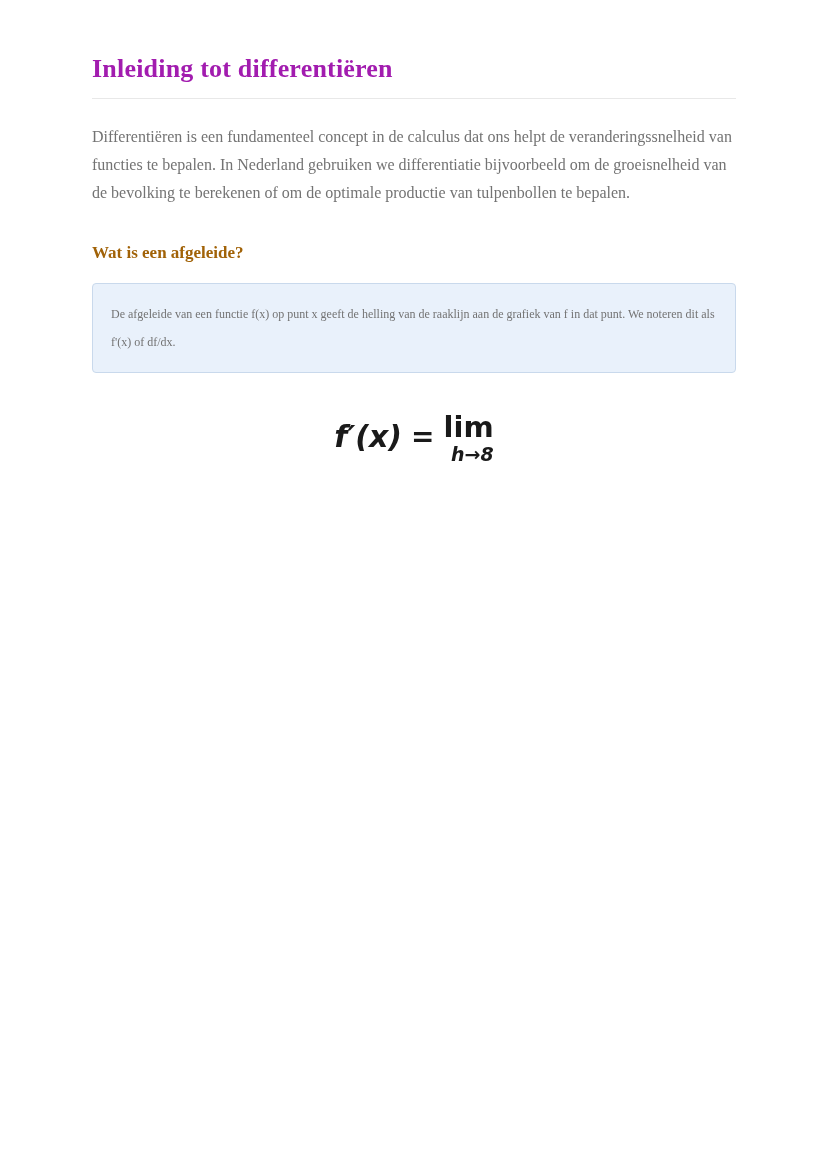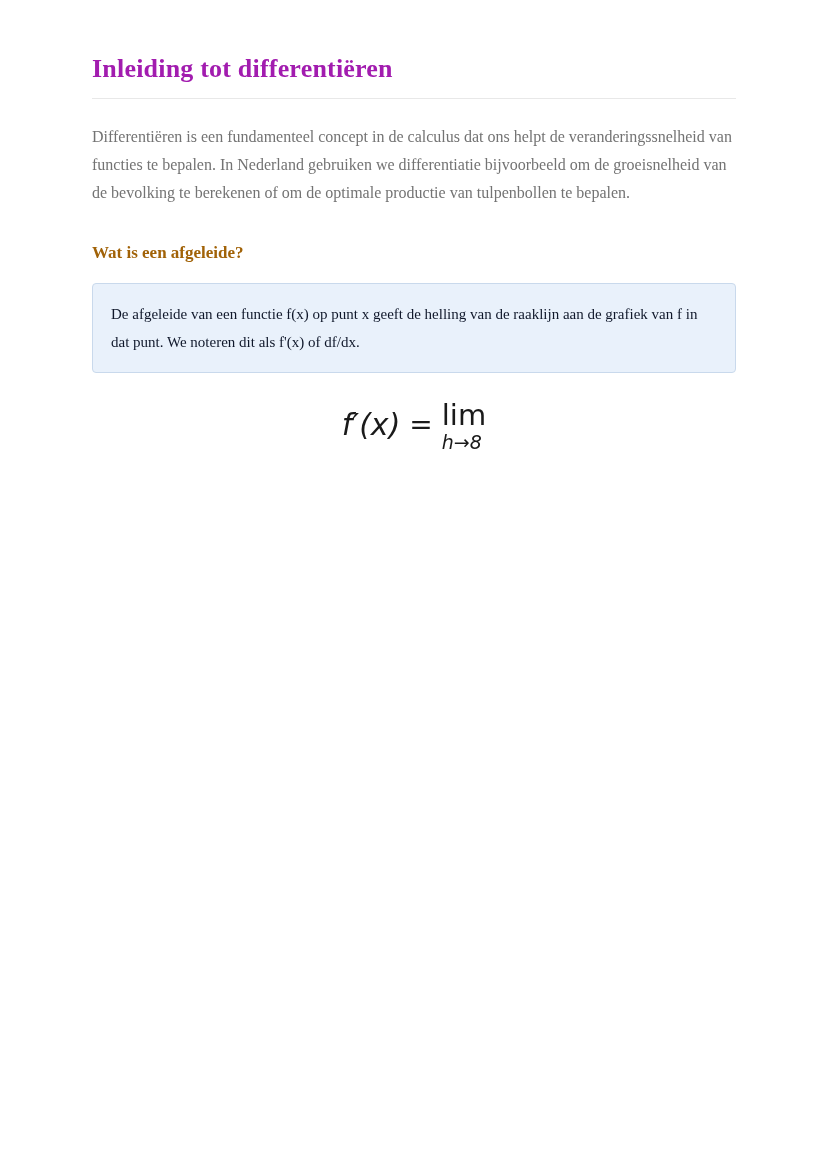--- a/index.html
+++ b/index.html
@@ -40,50 +40,51 @@
     margin-bottom: 20px;
   }
   .info-box {
     background: #e9f1fb;
     border: 1px solid #c9d9ec;
     border-radius: 4px;
     padding: 16px 20px 16px 18px;
     margin-bottom: 26px;
   }
   .info-box p {
-    font-size: 15px;
+    font-size: 12px;
     line-height: 28px;
-    color: #0f172a;
+    color: #737373;
   }
   .formula-wrap {
-    margin-top: 28px;
+    margin-top: 40px;
     display: flex;
     justify-content: center;
     align-items: center;
+    font-weight: bold;
   }
   .formula {
     display: flex;
     align-items: center;
     font-family: "DejaVu Sans", sans-serif;
     color: #1a1a1a;
   }
   .f-lhs {
     font-style: italic;
     font-size: 30px;
     transform: translateY(-2px);
   }
   .f-eq {
     font-size: 28px;
     margin: 0 9px;
     transform: translateY(-2px);
   }
   .f-lim {
     display: flex;
     flex-direction: column;
-    align-items: flex-start;
+    align-items: flex-end;
     line-height: 1;
   }
   .f-lim-word {
     font-size: 29px;
     font-style: normal;
   }
   .f-lim-sub {
     font-size: 19px;
     font-style: italic;
     margin-top: 3px;

